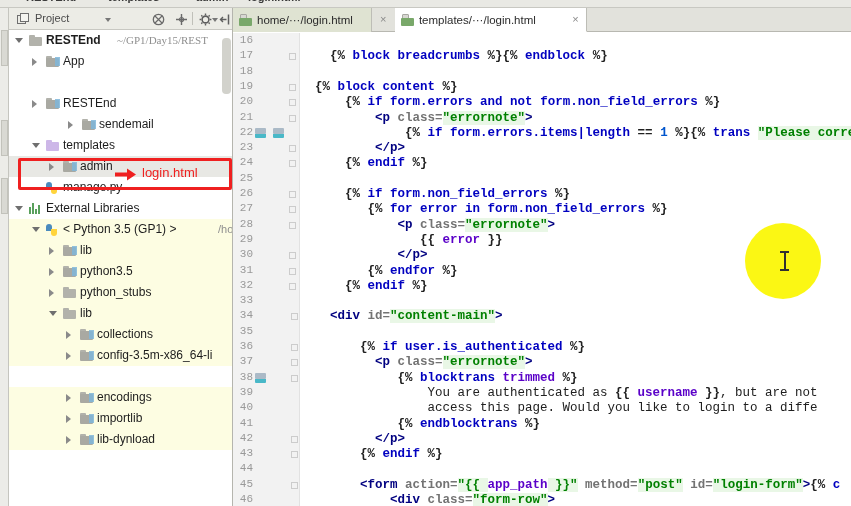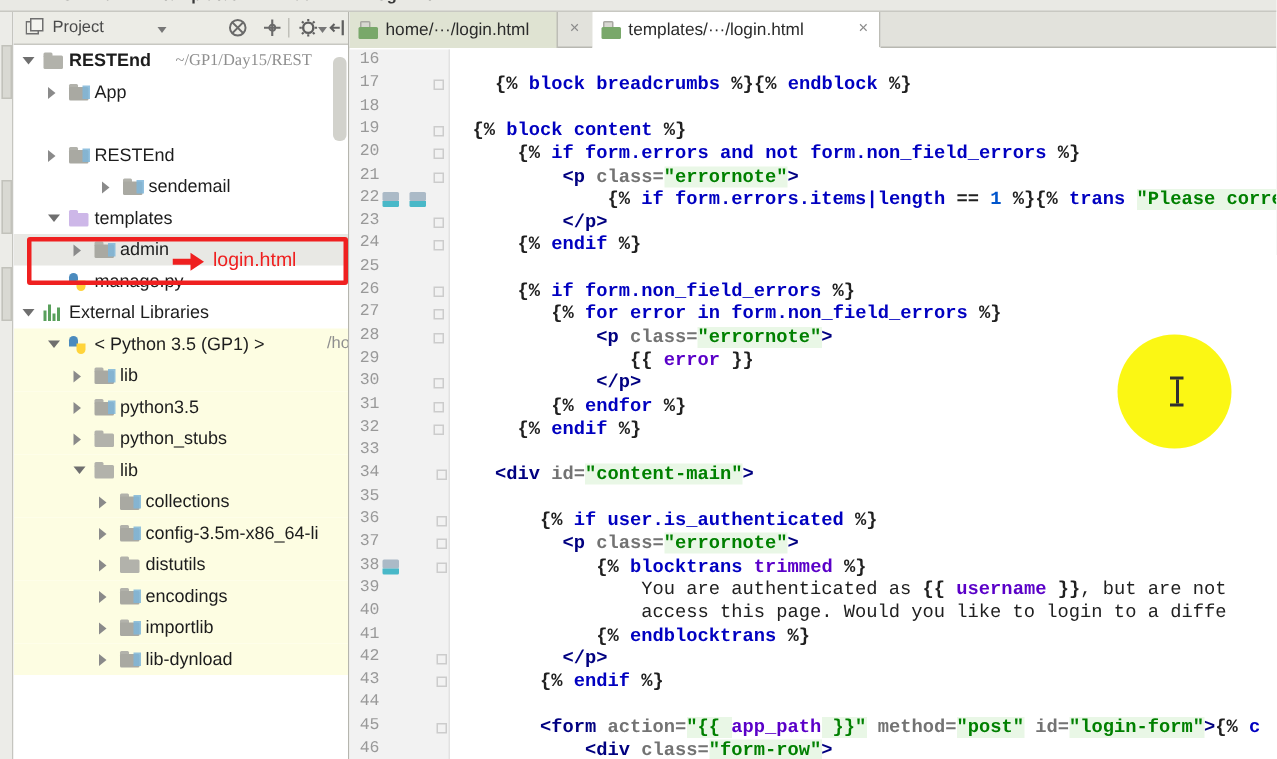--- a/index.html
+++ b/index.html
@@ -287,28 +287,20 @@
           <div class="lbl" style="left: 88px;">collections</div>
         </div>
         <div class="tnode ylw" style="top: 315px;">
           <div class="arrow-r" style="left: 57px;"></div>
           <div class="fold src" style="left: 71px;">
             <div class="tab"></div>
             <div class="body"></div>
           </div>
           <div class="lbl" style="left: 88px;">config-3.5m-x86_64-li</div>
         </div>
-        <div class="tnode ylw" style="top: 336px;">
-          <div class="arrow-r" style="left: 57px;"></div>
-          <div class="fold plain" style="left: 71px;">
-            <div class="tab"></div>
-            <div class="body"></div>
-          </div>
-          <div class="lbl" style="left: 88px;">distutils</div>
-        </div>
         <div class="tnode ylw" style="top: 357px;">
           <div class="arrow-r" style="left: 57px;"></div>
           <div class="fold src" style="left: 71px;">
             <div class="tab"></div>
             <div class="body"></div>
           </div>
           <div class="lbl" style="left: 88px;">encodings</div>
         </div>
         <div class="tnode ylw" style="top: 378px;">
           <div class="arrow-r" style="left: 57px;"></div>

